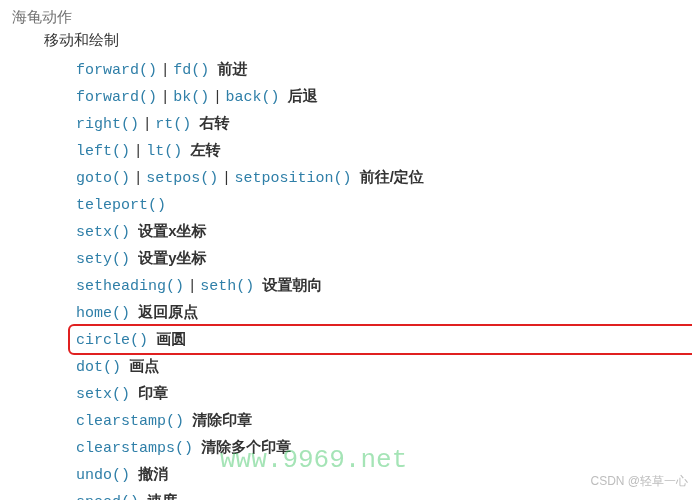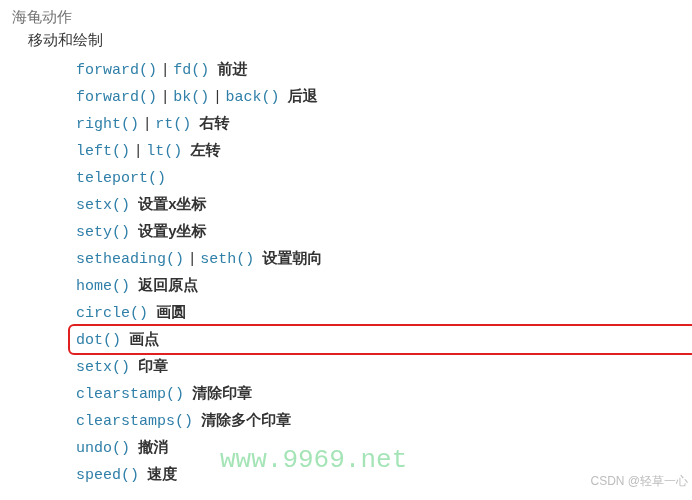--- a/index.html
+++ b/index.html
@@ -18,21 +18,21 @@
     padding: 8px 0 0 12px;
   }
   .h1 {
     font-size: 15px;
     color: #737373;
     margin: 0 0 4px 0;
   }
   .h2 {
     font-size: 15px;
     color: #333;
-    margin: 0 0 6px 16px;
+    margin: 0 0 6px 32px;
   }
   .list {
     margin-left: 64px;
   }
   .row {
     line-height: 25px;
     white-space: nowrap;
   }
   .fn {
     font-family: Consolas, "Courier New", monospace;
@@ -82,20 +82,21 @@
 <body>
 
 <div class="root">
   <div class="h1">海龟动作</div>
   <div class="h2">移动和绘制</div>
   <div class="list" id="list">
       <div class="row"><span class="fn">forward()</span><span class="sep"> | </span><span class="fn">fd()</span><span class="desc"> 前进</span></div>
       <div class="row"><span class="fn">forward()</span><span class="sep"> | </span><span class="fn">bk()</span><span class="sep"> | </span><span class="fn">back()</span><span class="desc"> 后退</span></div>
       <div class="row"><span class="fn">right()</span><span class="sep"> | </span><span class="fn">rt()</span><span class="desc"> 右转</span></div>
       <div class="row"><span class="fn">left()</span><span class="sep"> | </span><span class="fn">lt()</span><span class="desc"> 左转</span></div>
+      <div class="row"><span class="fn">goto()</span><span class="sep"> | </span><span class="fn">setpos()</span><span class="sep"> | </span><span class="fn">setposition()</span><span class="desc"> 前往/定位</span></div>
       <div class="row"><span class="fn">teleport()</span></div>
       <div class="row"><span class="fn">setx()</span><span class="desc"> 设置x坐标</span></div>
       <div class="row"><span class="fn">sety()</span><span class="desc"> 设置y坐标</span></div>
       <div class="row"><span class="fn">setheading()</span><span class="sep"> | </span><span class="fn">seth()</span><span class="desc"> 设置朝向</span></div>
       <div class="row"><span class="fn">home()</span><span class="desc"> 返回原点</span></div>
       <div class="row"><span class="fn">circle()</span><span class="desc"> 画圆</span></div>
       <div class="row"><span class="fn">dot()</span><span class="desc"> 画点</span></div>
       <div class="row"><span class="fn">setx()</span><span class="desc"> 印章</span></div>
       <div class="row"><span class="fn">clearstamp()</span><span class="desc"> 清除印章</span></div>
       <div class="row"><span class="fn">clearstamps()</span><span class="desc"> 清除多个印章</span></div>

